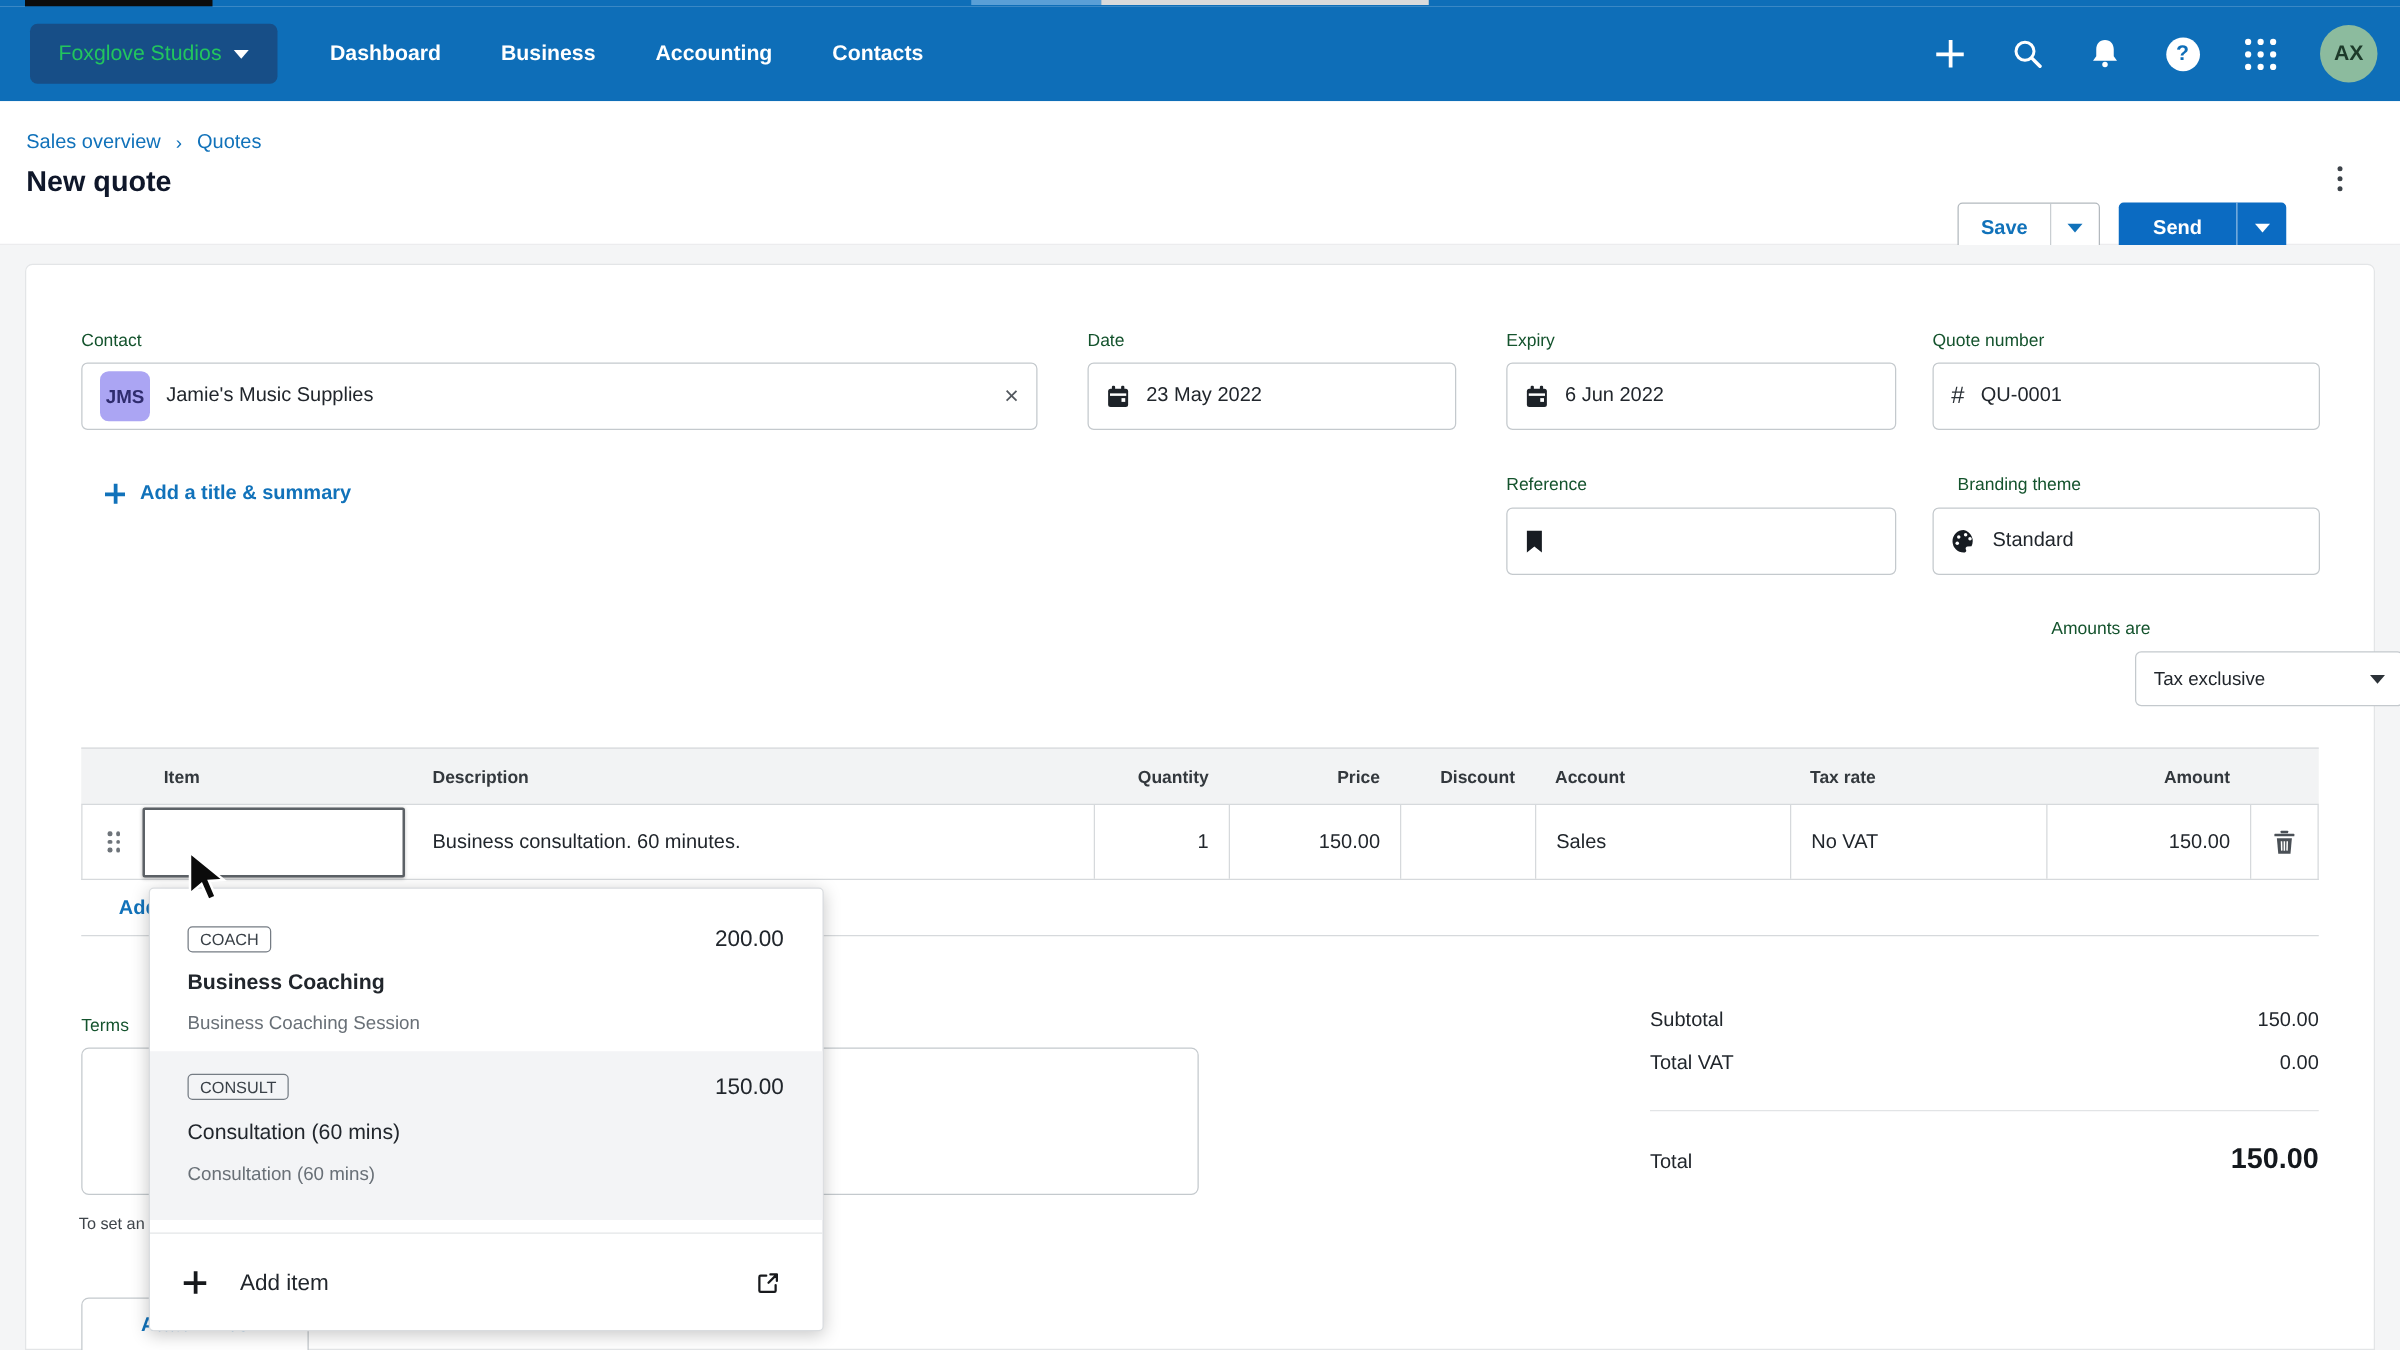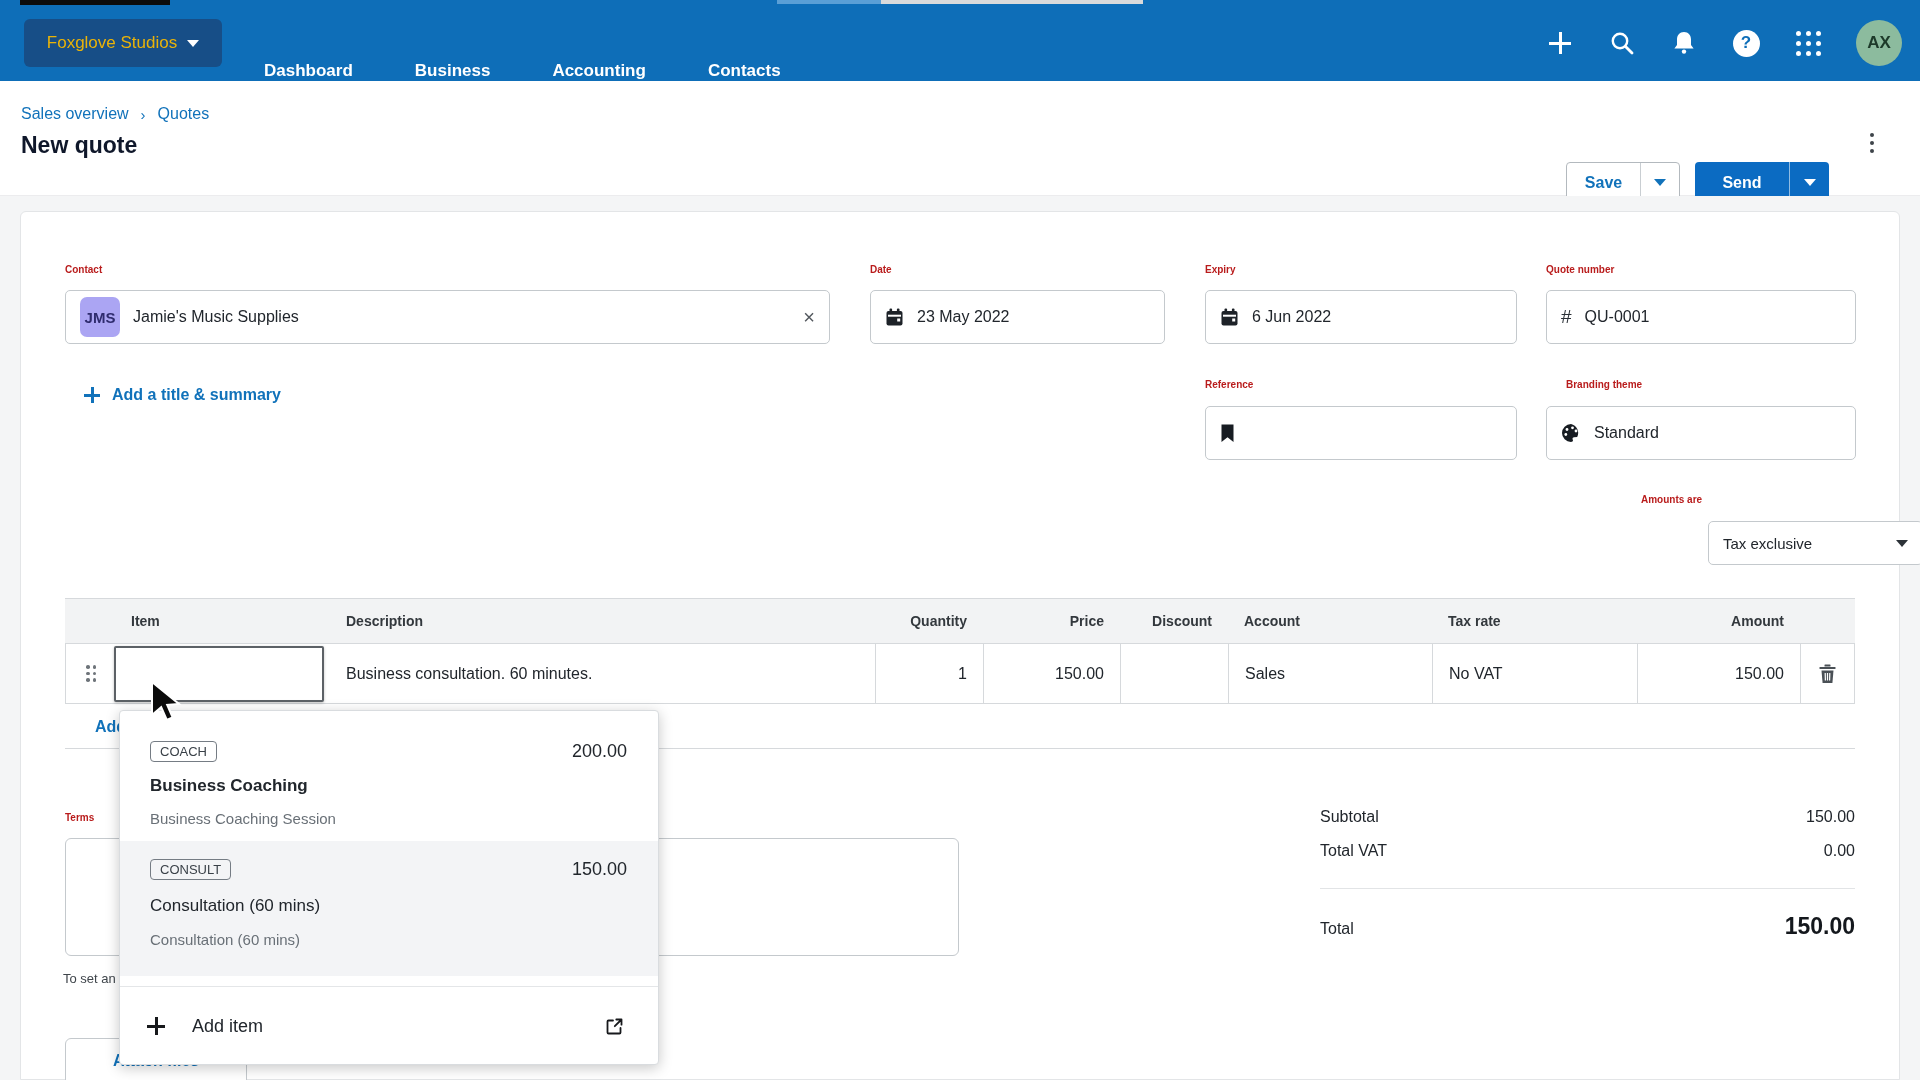--- a/index.html
+++ b/index.html
@@ -10,23 +10,23 @@
 
   
   .strip { left:0; top:0; width:1920px; height:5px; background:#0e6eb8; }
   .strip-dark { left:20px; top:0; width:150px; height:7px; background:#0c0c0c; }
   .strip-lblue { left:777px; top:0; width:104px; height:4px; background:#5a9fd6; }
   .strip-gray { left:881px; top:0; width:262px; height:4px; background:#d9dadb; }
 
   
   .topbar { left:0; top:5px; width:1920px; height:76px; background:#0e6eb8; display:flex; align-items:center; }
   .org-btn { position:absolute; left:24px; top:14px; width:198px; height:48px; background:#174e87; border-radius:6px;
-             display:flex; align-items:center; justify-content:center; gap:10px; color:#eab308; font-size:17px; cursor:pointer; }
+             display:flex; align-items:center; justify-content:center; gap:10px; color:#22c55e; font-size:17px; cursor:pointer; }
   .caret-down { width:0; height:0; border-left:6px solid transparent; border-right:6px solid transparent; border-top:7px solid #fff; }
-  .nav { position:absolute; left:264px; top:0; height:76px; display:flex; align-items:flex-end; gap:62px; }
+  .nav { position:absolute; left:264px; top:0; height:76px; display:flex; align-items:center; gap:48px; }
   .nav a { color:#fff; font-size:17px; font-weight:bold; text-decoration:none; cursor:pointer; }
   .top-icons { position:absolute; right:18px; top:0; height:76px; display:flex; align-items:center; gap:34px; }
   .ticon { width:28px; height:28px; display:flex; align-items:center; justify-content:center; cursor:pointer; }
   .plus-glyph { position:relative; width:22px; height:22px; }
   .plus-glyph:before, .plus-glyph:after { content:""; position:absolute; background:#fff; }
   .plus-glyph:before { left:10px; top:0; width:2.5px; height:22px; }
   .plus-glyph:after { left:0; top:10px; width:22px; height:2.5px; }
   .help-circle { width:27px; height:27px; border-radius:50%; background:#fff; color:#0e6eb8; font-weight:bold; font-size:17px;
                  display:flex; align-items:center; justify-content:center; }
   .grid-dots { display:grid; grid-template-columns:repeat(3,5px); grid-auto-rows:5px; gap:5px; }
@@ -49,21 +49,21 @@
   .send-group { left:1695px; top:122px; background:#0b6bc2; }
   .send-main { width:94px; display:flex; align-items:center; justify-content:center; color:#fff; font-weight:bold; font-size:16px; cursor:pointer; }
   .send-caret { width:40px; display:flex; align-items:center; justify-content:center; border-left:1px solid rgba(255,255,255,.55); cursor:pointer; }
   .kebab { left:1862px; top:128px; width:20px; height:30px; display:flex; flex-direction:column; align-items:center; justify-content:center; gap:4px; cursor:pointer; }
   .kebab i { width:4px; height:4px; border-radius:50%; background:#3e444a; }
 
   
   .page-lower { left:0; top:196px; width:1920px; height:884px; background:#f4f5f6; }
   .card { left:20px; top:211px; width:1880px; height:869px; background:#fff; border:1px solid #e3e5e7; border-radius:6px 6px 0 0; }
 
-  .flabel { font-size:10px; font-weight:bold; color:#b91c1c; }
+  .flabel { font-size:14px; font-weight:normal; color:#14532d; }
   .fieldbox { background:#fff; border:1px solid #c4c9cd; border-radius:5px; height:54px; display:flex; align-items:center;
               padding:0 14px; gap:13px; font-size:16px; color:#21262c; }
   .contact-avatar { width:40px; height:40px; border-radius:7px; background:#aba5f3; color:#2f2c6e; font-weight:bold; font-size:15px;
                     display:flex; align-items:center; justify-content:center; flex:0 0 auto; }
   .clear-x { margin-left:auto; color:#53585e; font-size:20px; cursor:pointer; }
   .link-blue { color:#1172ba; font-weight:bold; font-size:16px; display:flex; align-items:center; gap:12px; cursor:pointer; }
   .plus-blue { position:relative; width:16px; height:16px; flex:0 0 auto; }
   .plus-blue:before,.plus-blue:after { content:""; position:absolute; background:#1172ba; }
   .plus-blue:before { left:7px; top:0; width:2.5px; height:16px; }
   .plus-blue:after { left:0; top:7px; width:16px; height:2.5px; }

